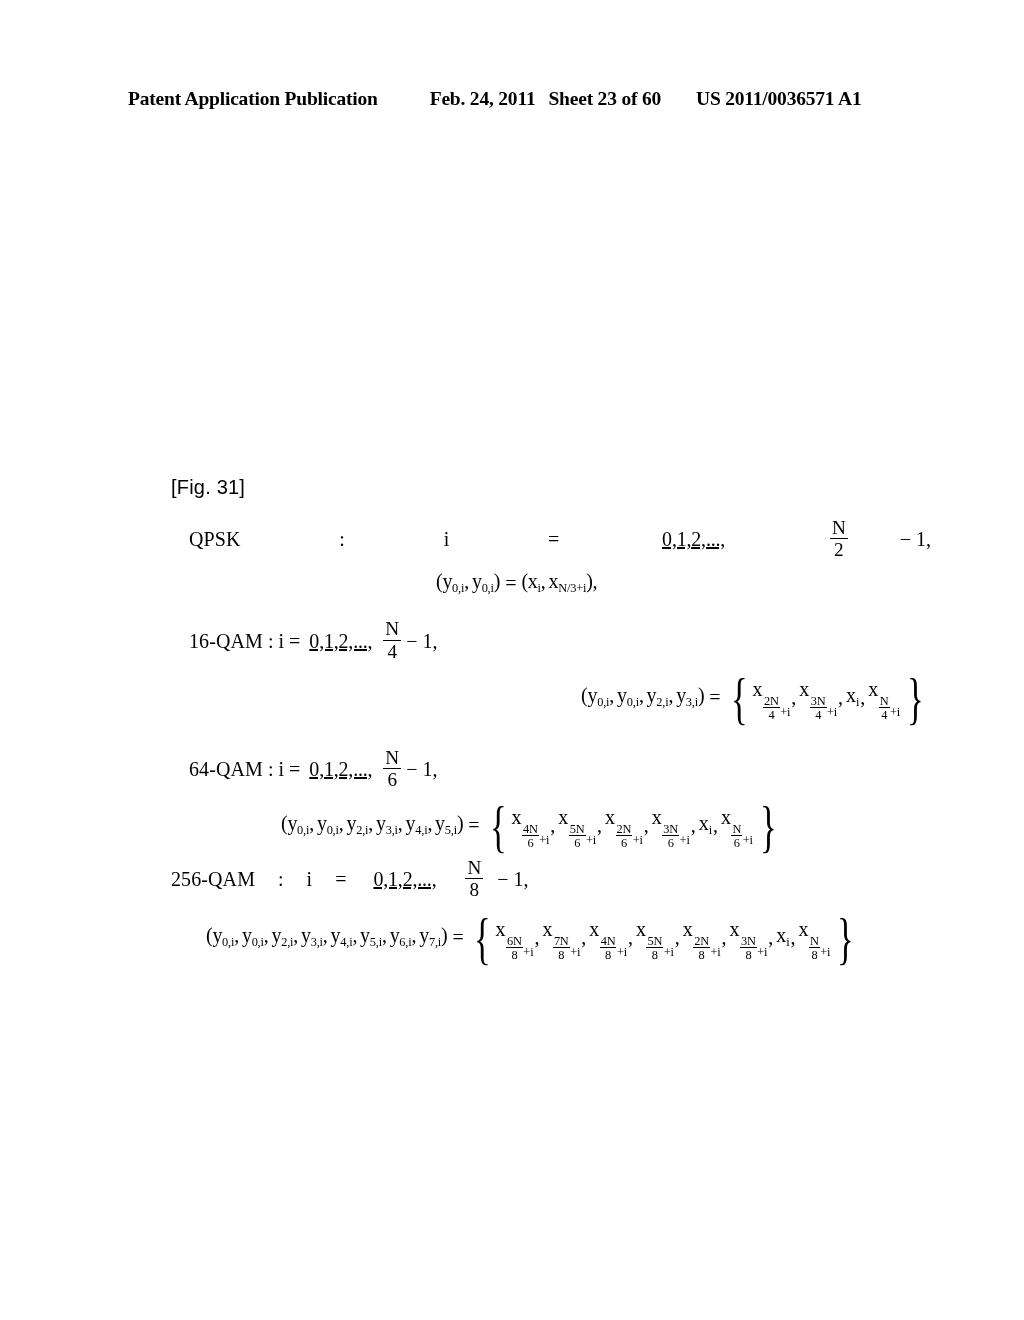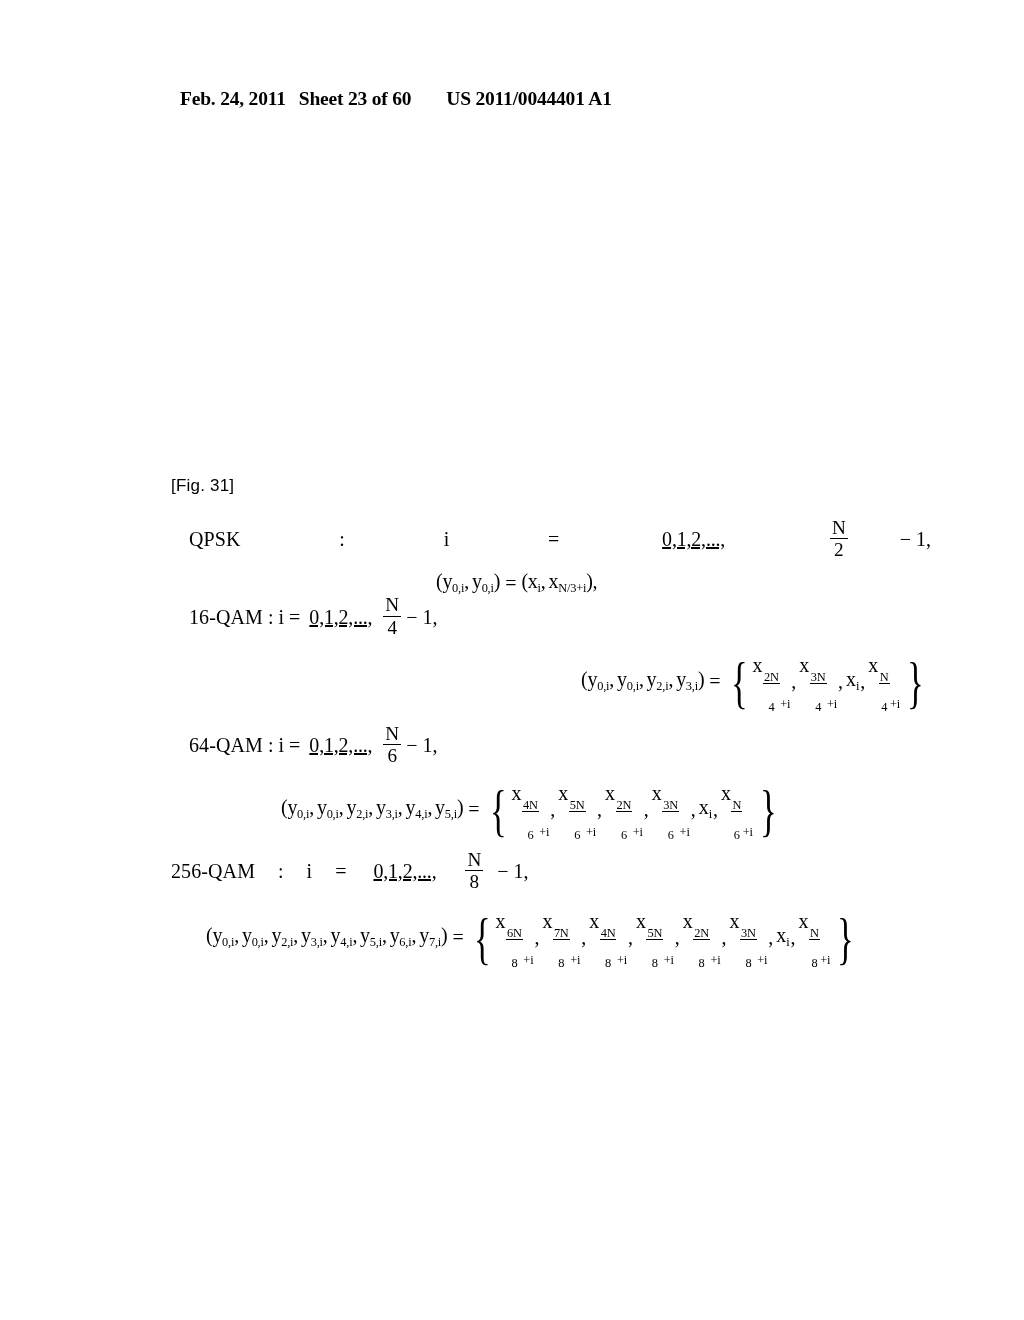--- a/index.html
+++ b/index.html
@@ -35,21 +35,21 @@
   .header .h-date { margin-left: 52px; }
   .header .h-sheet { margin-left: 13px; }
   .header .h-docnum { margin-left: 35px; }
 
   
   .fig-label {
     position: absolute;
     top: 476px;
     left: 171px;
     font-family: "Liberation Sans", sans-serif;
-    font-size: 17px;
+    font-size: 20px;
     letter-spacing: 0.2px;
   }
 
   .eq-area {
     position: absolute;
     top: 505px;
     left: 171px;
     width: 760px;
   }
 
@@ -96,21 +96,20 @@
   
   .sfrac {
     display: inline-flex;
     flex-direction: column;
     align-items: center;
     vertical-align: middle;
     line-height: 1;
     margin: 0 0.5px;
     position: relative;
     top: 1px;
-    gap: 16px;
   }
   .sfrac .num {
     display: block;
     padding: 0 1px;
     border-bottom: 1.2px solid #000;
   }
   .sfrac .den {
     display: block;
     padding-top: 0.5px;
   }
@@ -169,23 +168,24 @@
 
   .sp-sm { display: inline-block; width: 5px; }
   .sp-md { display: inline-block; width: 9px; }
 </style>
 </head>
 <body>
 
 <div class="page">
 
   <div class="header">
+    <span class="h-pub">Patent Application Publication</span>
     <span class="h-date">Feb. 24, 2011</span>
     <span class="h-sheet">Sheet 23 of 60</span>
-    <span class="h-docnum">US 2011/0044401 A1</span>
+    <span class="h-docnum">US 2011/0036571 A1</span>
   </div>
 
   <div class="fig-label">[Fig. 31]</div>
 
   <div class="eq-area">
 
     <div class="eq-line mod-line" style="margin-top:14px; padding-left:18px;justify-content:space-between;">
       <span class="mod-name">QPSK</span>
       <span class="sp-sm"></span>
       <span>:</span>
@@ -208,21 +208,21 @@
         <span>(</span><span class="var">y</span><sub>0,i</sub><span class="comma">,</span><span class="var">y</span><sub>0,i</sub><span>)</span>
       </span>
       <span class="sp-sm"></span>
       <span>=</span>
       <span class="sp-sm"></span>
       <span class="vec">
         <span>(</span><span class="var">x</span><sub>i</sub><span class="comma">,</span><span class="var">x</span><sub>N/3+i</sub><span>),</span>
       </span>
     </div>
 
-    <div class="eq-line mod-line" style="margin-top:0; padding-left:18px;">
+    <div class="eq-line mod-line" style="margin-top:24px; padding-left:18px;">
       <span class="mod-name">16-QAM</span>
       <span class="sp-sm"></span>
       <span>:</span>
       <span class="sp-sm"></span>
       <span>i</span>
       <span class="sp-sm"></span>
       <span>=</span>
       <span class="sp-sm"></span>
       <span class="mod-range">0,1,2,...,</span>
       <span class="sp-md"></span>
@@ -266,21 +266,21 @@
               <span class="sfrac">
                 <span class="num">N</span>
                 <span class="den">4</span>
               </span>
               <span>+i</span>
             </span></span>
       </span>
       <span class="brace brace-r">}</span>
     </div>
 
-    <div class="eq-line mod-line" style="margin-top:16px; padding-left:18px;">
+    <div class="eq-line mod-line" style="margin-top:32px; padding-left:18px;">
       <span class="mod-name">64-QAM</span>
       <span class="sp-sm"></span>
       <span>:</span>
       <span class="sp-sm"></span>
       <span>i</span>
       <span class="sp-sm"></span>
       <span>=</span>
       <span class="sp-sm"></span>
       <span class="mod-range">0,1,2,...,</span>
       <span class="sp-md"></span>

